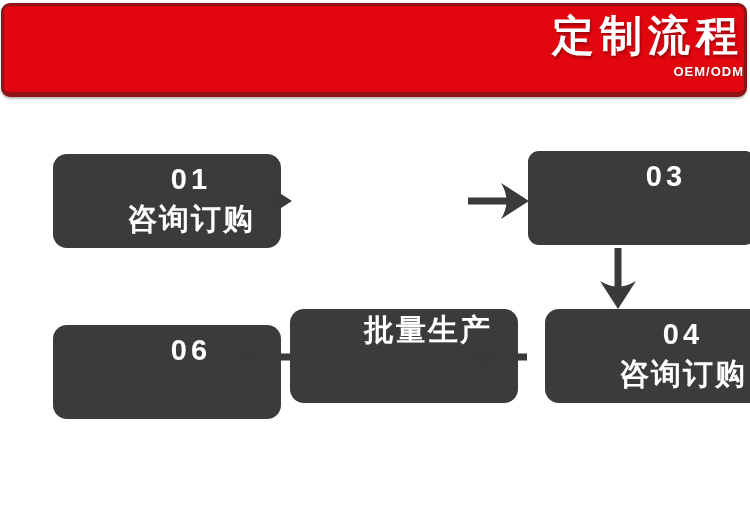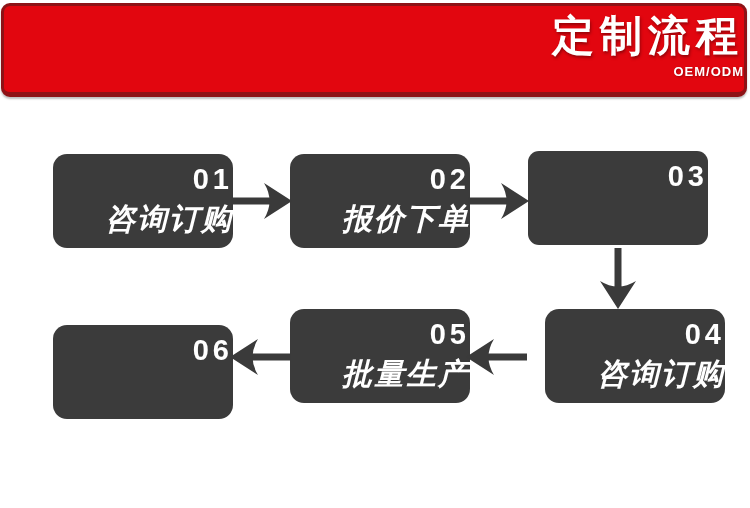--- a/index.html
+++ b/index.html
@@ -46,36 +46,36 @@
     text-shadow: 1px 1px 2px rgba(0,0,0,0.3);
   }
   
   .step {
     position: absolute;
     width: 180px;
     height: 94px;
     background: var(--box-bg, #3b3b3b);
     border-radius: 14px;
     color: var(--box-text, #ffffff);
-    text-align: right;
+    text-align: center;
+    padding-left: 48px;
   }
   .step-number {
     margin-top: 6px;
     font-size: 29px;
     font-weight: bold;
     letter-spacing: 4px;
     line-height: 38px;
   }
   .step-label {
     font-size: 30px;
     font-weight: bold;
     letter-spacing: 2px;
     line-height: 42px;
     white-space: nowrap;
-    font-style: italic;
   }
   
   .arrow {
     position: absolute;
     color: var(--arrow-color, #3a3a3a);
   }
   .arrow svg { display: block; }
 </style>
 </head>
 <body>
@@ -84,33 +84,28 @@
 
   <div class="banner">
     <div class="banner-title">定制流程</div>
     <div class="banner-subtitle">OEM/ODM</div>
   </div>
 
   <div class="step" style="left:53px; top:154px;">
     <div class="step-number">01</div>
     <div class="step-label">咨询订购</div>
   </div>
-  <div class="step" style="left:290px; top:154px;">
-    <div class="step-number">02</div>
-    <div class="step-label">报价下单</div>
-  </div>
   <div class="step" style="left:528px; top:151px;border-radius:11px;">
     <div class="step-number">03</div>
   </div>
 
   <div class="step" style="left:53px; top:309px;margin-top:16px;">
     <div class="step-number">06</div>
   </div>
   <div class="step" style="left:290px; top:309px;">
-    <div class="step-number">05</div>
     <div class="step-label">批量生产</div>
   </div>
   <div class="step" style="left:528px; top:309px;margin-left:17px;">
     <div class="step-number">04</div>
     <div class="step-label">咨询订购</div>
   </div>
 
   <div class="arrow" style="left:231px; top:177px;">
     <svg width="61" height="48" viewBox="0 0 61 48">
       <line x1="0" y1="24" x2="40" y2="24" stroke="currentColor" stroke-width="7"></line>

